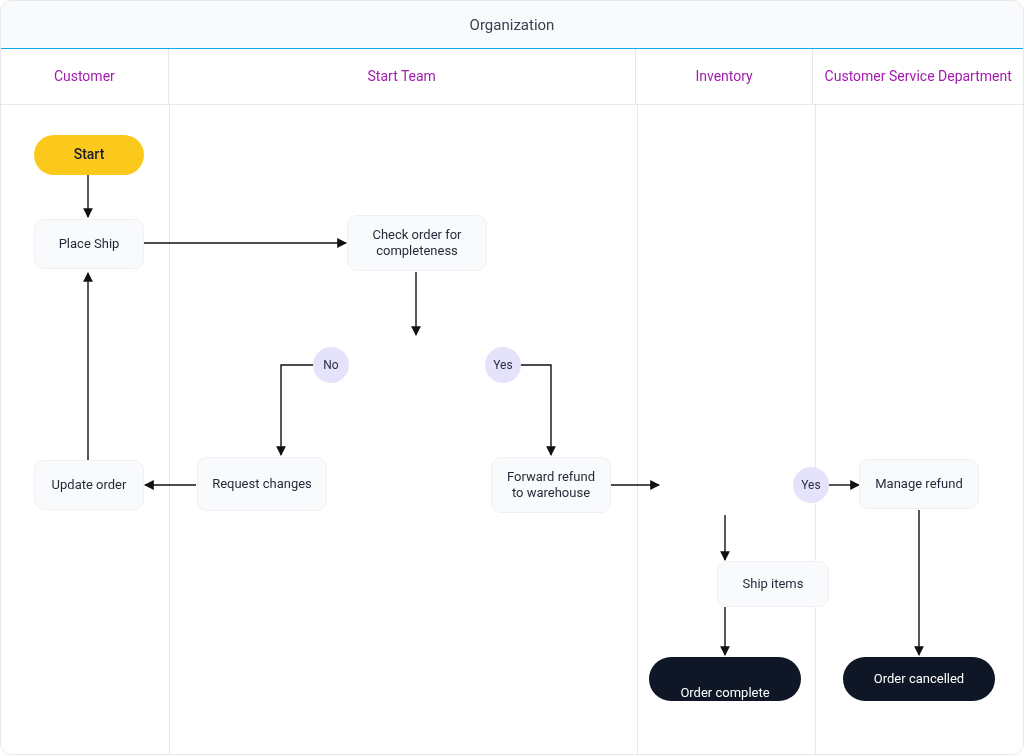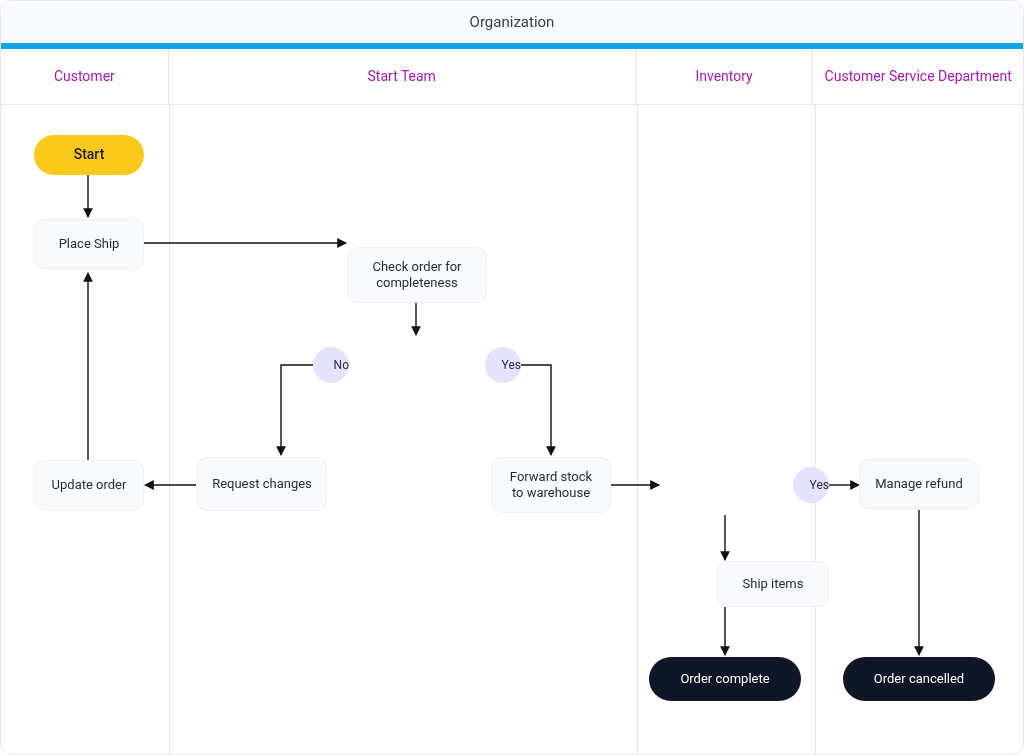--- a/index.html
+++ b/index.html
@@ -13,21 +13,21 @@
     position: relative;
     width: 1024px;
     height: 755px;
     border: 1px solid #e5e7eb;
     border-radius: 12px;
     overflow: hidden;
   }
   .org-header {
     height: 48px;
     background: #f9fafb;
-    border-bottom: 6px solid #0ea5e9;
+    border-bottom: 1px solid #0ea5e9;
     display: flex;
     align-items: center;
     justify-content: center;
     font-size: 15px;
     color: #374151;
   }
   .lane-headers {
     display: flex;
     height: 56px;
     border-bottom: 1px solid #e5e7eb;
@@ -121,21 +121,21 @@
   .badge {
     position: absolute;
     width: 36px;
     height: 36px;
     border-radius: 50%;
     background: #e5e3fb;
     color: #2c2c45;
     font-size: 12px;
     display: flex;
     align-items: center;
-    justify-content: flex-end;
+    justify-content: center;
     z-index: 3;
   }
 </style>
 </head>
 <body>
 
 <div class="canvas">
 
   <div class="org-header">
     <span>Organization</span>
@@ -192,56 +192,56 @@
     </div>
 
     <div class="node process" style="left:33px; top:114px; width:110px; height:50px;">
       <span>Place Ship</span>
     </div>
 
     <div class="node process" style="left:33px; top:355px; width:110px; height:50px;">
       <span>Update order</span>
     </div>
 
-    <div class="node process" style="left:346px; top:110px; width:140px; height:56px;margin-top:32px;">
+    <div class="node process" style="left:346px; top:110px; width:140px; height:56px;">
       <span>Check order for completeness</span>
     </div>
 
     <div class="node decision" style="left:344px; top:232px; width:144px; height:56px;">
       <div class="hex-clip"></div>
       <span>Order complete?</span>
     </div>
     <div class="badge" style="left:312px; top:242px;">
       <span>No</span>
     </div>
     <div class="badge" style="left:484px; top:242px;">
       <span>Yes</span>
     </div>
 
     <div class="node process" style="left:196px; top:352px; width:130px; height:54px;">
       <span>Request changes</span>
     </div>
 
     <div class="node process" style="left:490px; top:352px; width:120px; height:56px;">
-      <span>Forward stock to warehouse</span>
+      <span>Forward refund to warehouse</span>
     </div>
 
     <div class="node decision" style="left:656px; top:352px; width:136px; height:54px;">
       <div class="hex-clip"></div>
       <span>Item in stock?</span>
     </div>
     <div class="badge" style="left:792px; top:362px;">
       <span>Yes</span>
     </div>
 
     <div class="node process" style="left:668px; top:456px; width:112px; height:46px;margin-left:48px;">
       <span>Ship items</span>
     </div>
 
-    <div class="node terminal" style="left:648px; top:552px; width:152px; height:44px;">
+    <div class="node terminal" style="left:648px; top:552px; width:152px; height:44px;align-items:flex-end;">
       <span>Order complete</span>
     </div>
 
     <div class="node process" style="left:858px; top:354px; width:120px; height:50px;">
       <span>Manage refund</span>
     </div>
 
     <div class="node terminal" style="left:842px; top:552px; width:152px; height:44px;">
       <span>Order cancelled</span>
     </div>

